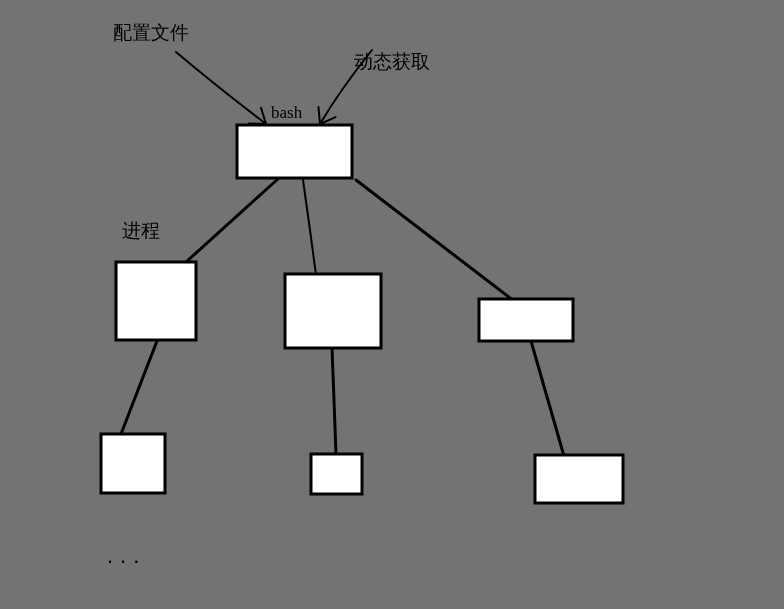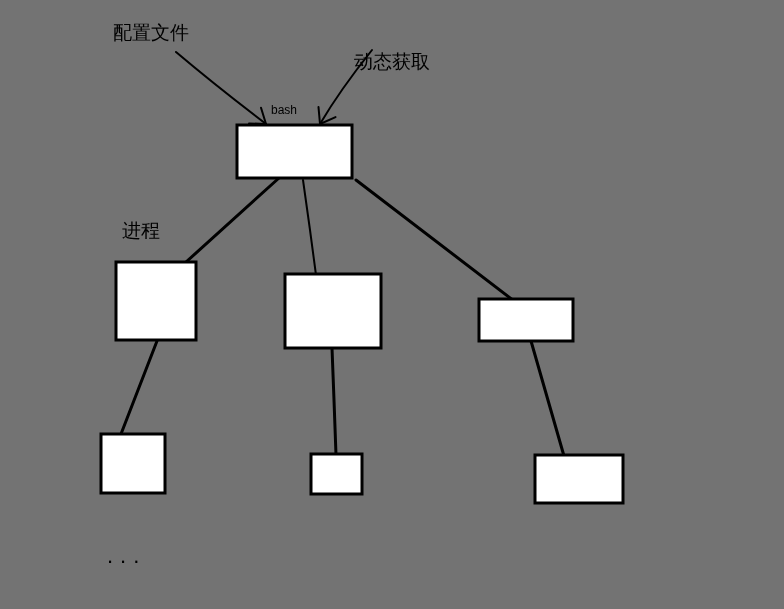--- a/index.html
+++ b/index.html
@@ -29,22 +29,22 @@
     position: absolute;
     white-space: nowrap;
     color: #000000;
     line-height: 1;
   }
   .label-cjk {
     font-family: "DejaVu Sans", "Liberation Sans", sans-serif;
     font-size: 19px;
   }
   .label-latin {
-    font-family: Liberation Sans, sans-serif;
-    font-size: 12px;
+    font-family: Liberation Serif, serif;
+    font-size: 17px;
   }
   .ellipsis-label {
     position: absolute;
     font-family: "Liberation Sans", "DejaVu Sans", sans-serif;
     font-size: 22px;
     letter-spacing: 7px;
     color: #000000;
     line-height: 1;
   }
 </style>

